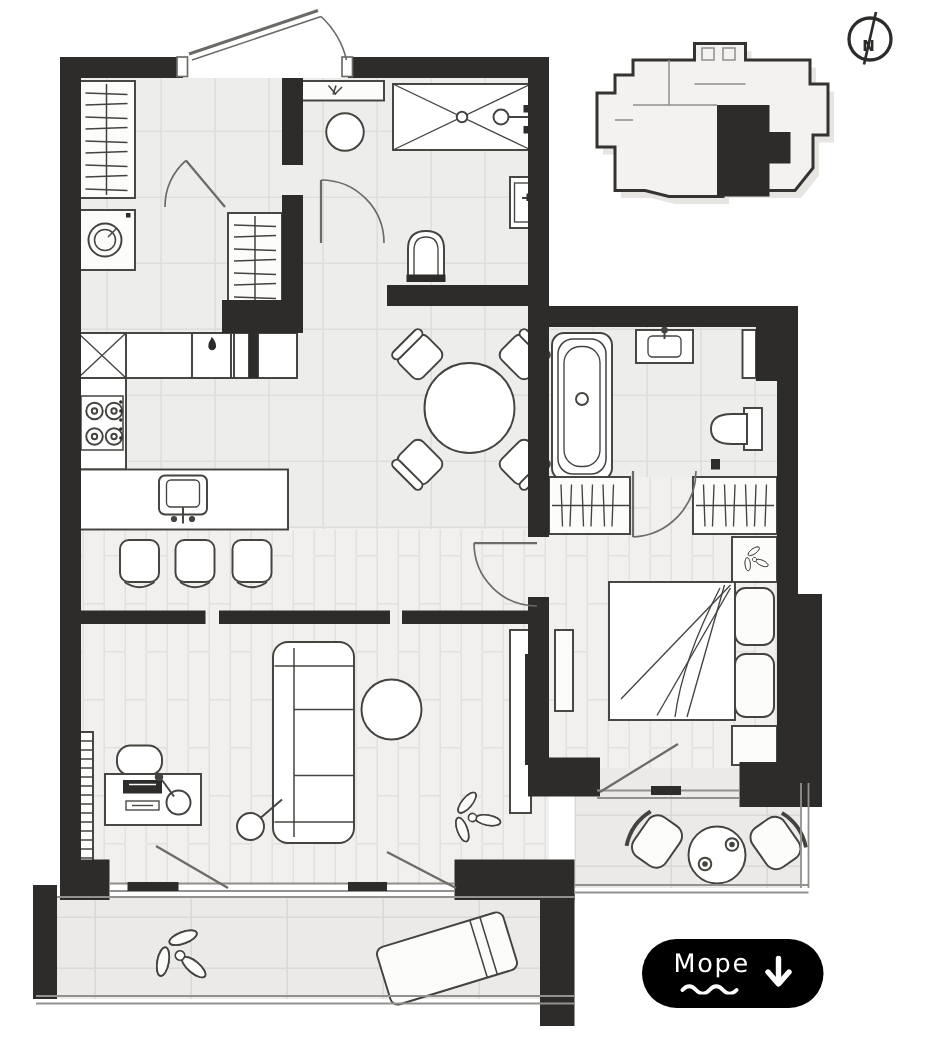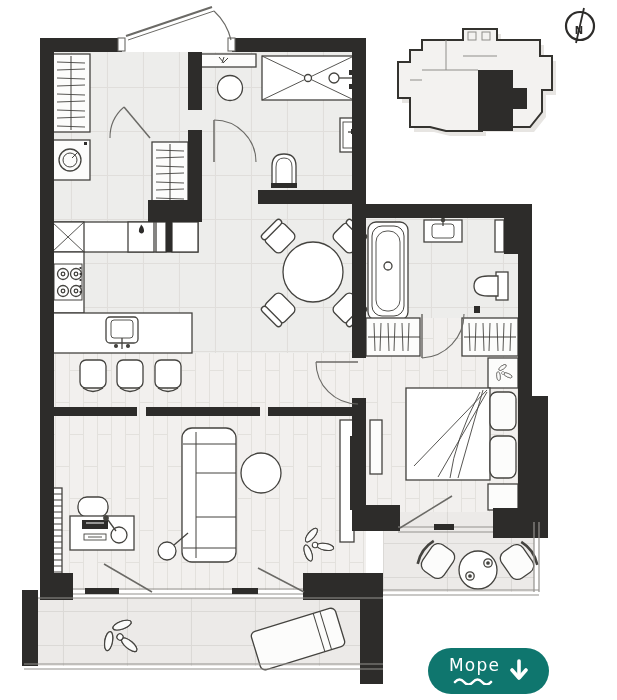--- a/index.html
+++ b/index.html
@@ -1,21 +1,21 @@
 <!DOCTYPE html>
 <html><head>
 <meta charset="utf-8">
 <style>
   html,body{margin:0;padding:0;background:#ffffff;}
   body{width:617px;height:700px;position:relative;font-family:"DejaVu Sans","Liberation Sans",sans-serif;}
   .stage{position:absolute;inset:0;}
   svg{display:block;}
   .cta{
-    position:absolute;left:428px;top:648px;width:121px;height:46px;
-    background:#0f766e;border-radius:23px;display:flex;align-items:center;
+    position:absolute;left:428px;top:626px;width:121px;height:46px;
+    background:#000000;border-radius:23px;display:flex;align-items:center;
     justify-content:center;gap:10px;cursor:pointer;box-sizing:border-box;
   }
   .cta-text{display:flex;flex-direction:column;align-items:center;line-height:1;}
   .cta-label{color:#ffffff;font-size:17px;letter-spacing:1.2px;font-weight:500;}
   .cta-waves{margin-top:2px;}
 </style>
 </head>
 <body>
 
 <div class="stage">

